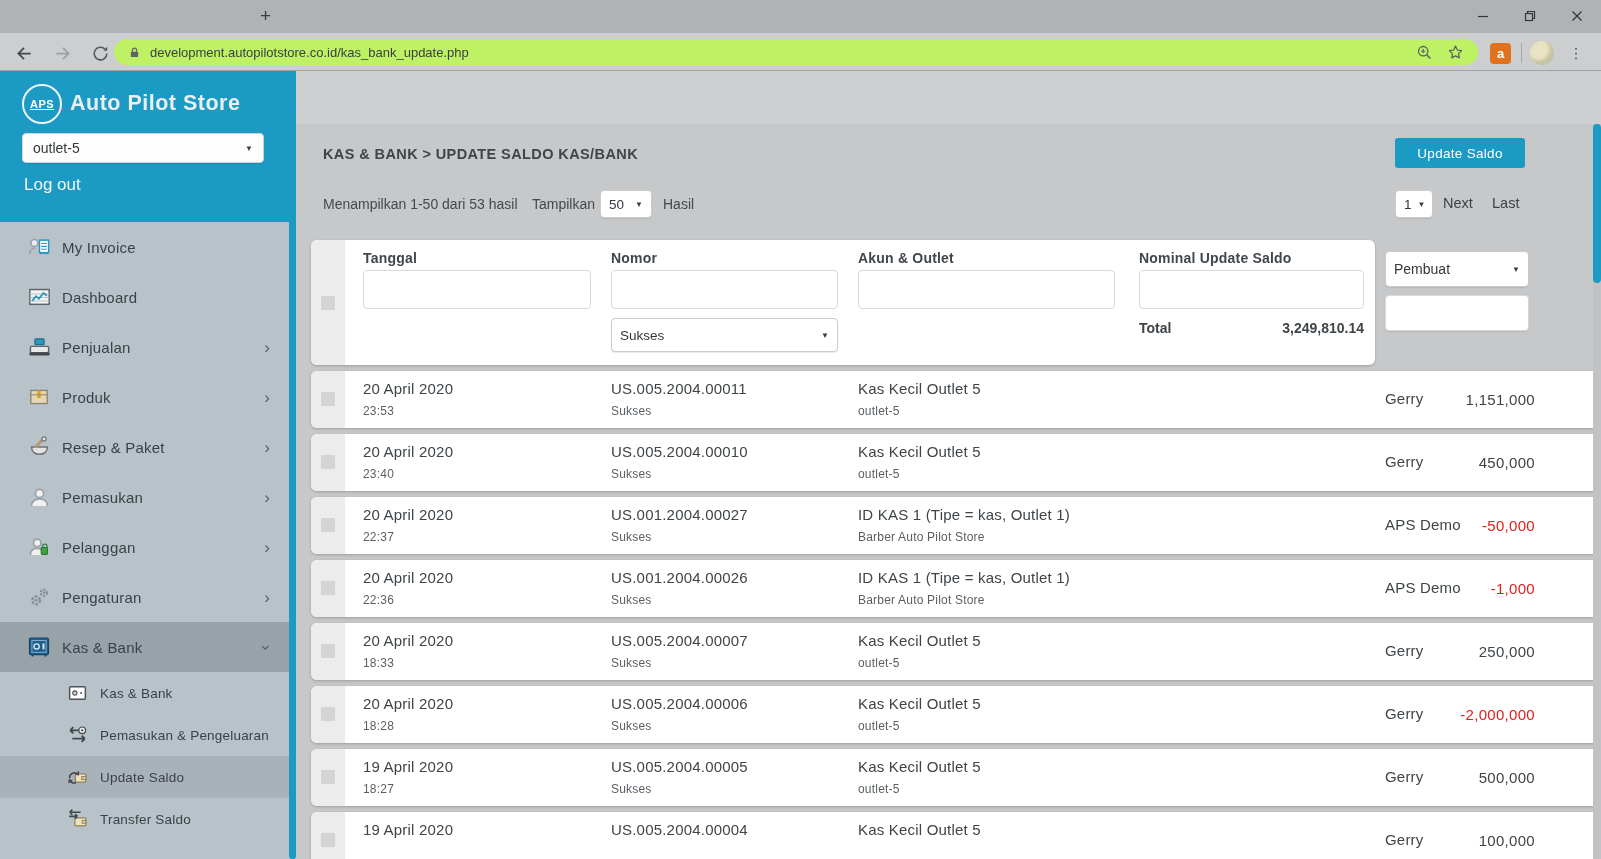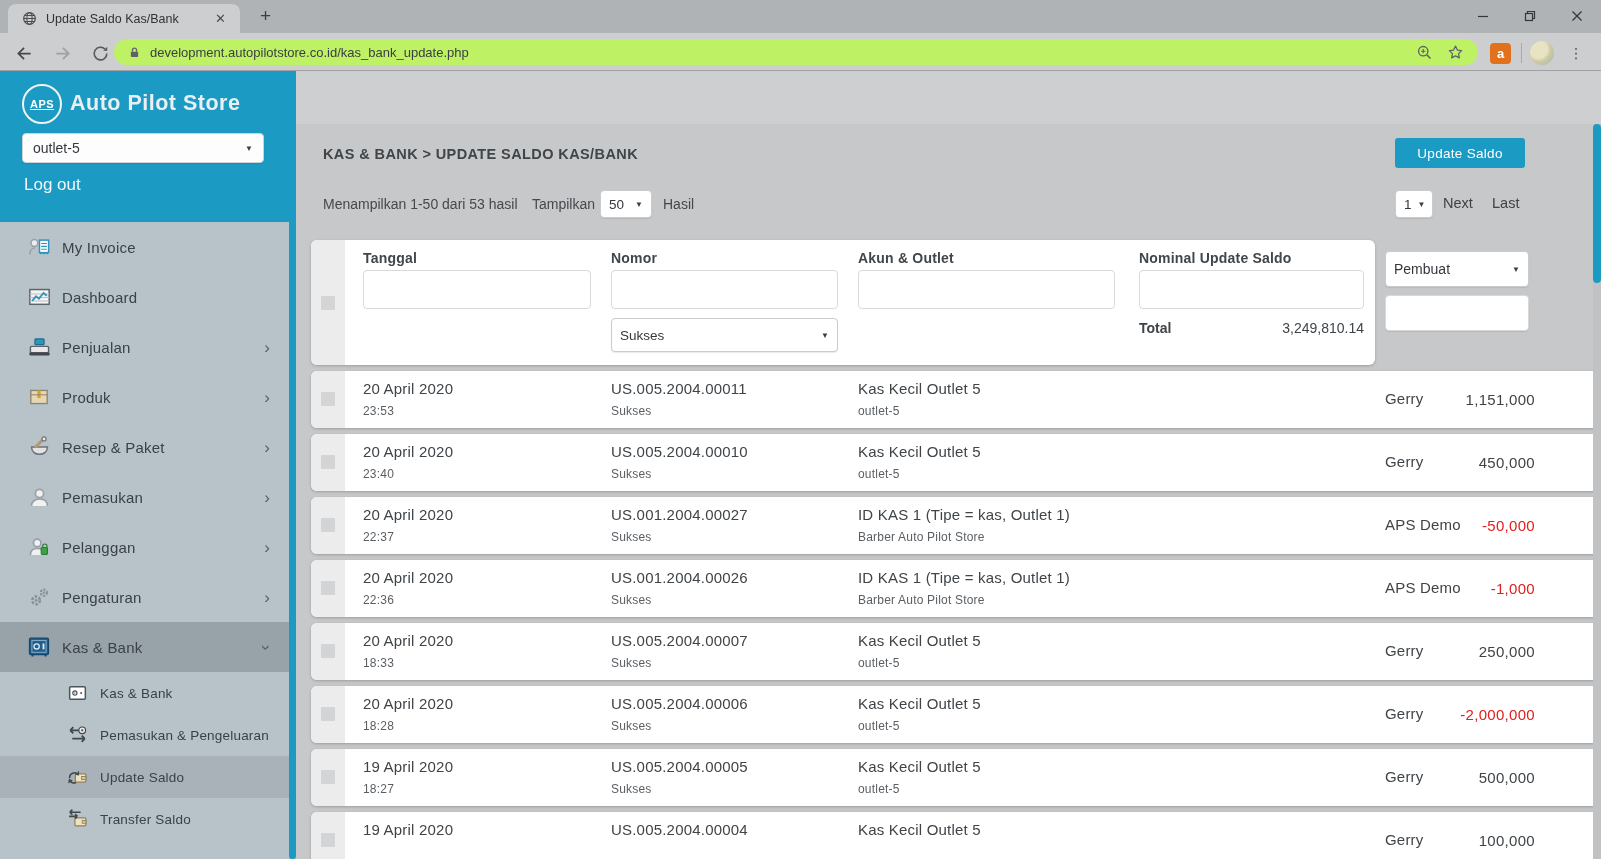--- a/index.html
+++ b/index.html
@@ -75,21 +75,21 @@
   .strip{position:absolute;left:0;top:0;width:34px;height:100%;background:#ececec;border-radius:6px 0 0 6px;}
   .cb{position:absolute;left:10px;width:14px;height:14px;background:#d2d4d5;border-radius:1px;}
 
   #hcard{left:15px;top:169px;width:1064px;height:125px;}
   #hcard .cb{top:56px;}
   .collbl{position:absolute;top:10px;font-size:14px;font-weight:bold;color:#41464b;letter-spacing:.2px;}
   .fin{position:absolute;top:30px;height:39px;border:1px solid #d9d9d9;border-radius:4px;background:#fff;
     font-size:14px;color:#34383c;padding:0 10px;outline:none;}
   #statussel{position:absolute;left:300px;top:78px;width:227px;height:34px;}
   #totlbl{position:absolute;left:828px;top:80px;font-size:14px;font-weight:bold;color:#3f4448;}
-  #totval{position:absolute;left:828px;top:80px;width:225px;text-align:right;font-size:14px;font-weight:normal;color:#3f4448;}
+  #totval{position:absolute;left:828px;top:80px;width:225px;text-align:right;font-size:14px;font-weight:bold;color:#3f4448;}
 
   #pembuatsel{position:absolute;left:1089px;top:180px;width:144px;height:36px;font-size:14px;}
   #pembuatin{position:absolute;left:1089px;top:224px;width:144px;height:36px;border:1px solid #d9d9d9;
     border-radius:4px;background:#fff;box-shadow:0 1px 1px rgba(0,0,0,.08);outline:none;padding:0 10px;font-size:14px;}
 
   #rows{position:absolute;left:0;top:0;}
   .trow{left:15px;width:1401px;height:57px;}
   .trow .cb{top:21px;}
   .cmain{position:absolute;top:9px;font-size:15px;color:#3f4448;letter-spacing:.2px;white-space:nowrap;}
   .csub{position:absolute;top:33px;font-size:12px;color:#5a5f64;letter-spacing:.2px;white-space:nowrap;}
@@ -98,31 +98,20 @@
   .nominal.neg{color:#e0201d;}
   .pembuat{position:absolute;left:1074px;top:19px;font-size:15px;color:#3f4448;letter-spacing:.2px;}
 
   #wscrolltrack{position:absolute;left:1297px;top:53px;width:8px;height:735px;background:#c0c2c3;}
   #wscrollthumb{position:absolute;left:1297px;top:53px;width:8px;height:159px;background:#1b9ac4;border-radius:4px;}
 </style>
 </head>
 <body>
 
 <div id="tabstrip">
-  <div id="tab">
-    <span class="fav">
-        <svg viewBox="0 0 16 16" width="15" height="15">
-          <circle cx="8" cy="8" r="6.2" fill="none" stroke="#4a4e52" stroke-width="1.3"></circle>
-          <ellipse cx="8" cy="8" rx="2.8" ry="6.2" fill="none" stroke="#4a4e52" stroke-width="1.1"></ellipse>
-          <path d="M2 8h12M2.9 4.8h10.2M2.9 11.2h10.2" stroke="#4a4e52" stroke-width="1.1" fill="none"></path>
-        </svg>
-      </span>
-    <span class="ttl">Update Saldo Kas/Bank</span>
-    <span class="tclose">✕</span>
-  </div>
   <div id="newtab">+</div>
   <div class="winbtn" style="left:1461px">
       <svg width="12" height="12" viewBox="0 0 12 12">
         <path d="M1 6.5h10" stroke="#33373b" stroke-width="1.2"></path>
       </svg>
     </div>
   <div class="winbtn" style="left:1508px">
       <svg width="12" height="12" viewBox="0 0 12 12">
         <rect x="1.5" y="3.5" width="7" height="7" fill="none" stroke="#33373b" stroke-width="1.2"></rect>
         <path d="M3.5 3.5V1.5h7v7h-2" fill="none" stroke="#33373b" stroke-width="1.2"></path>

